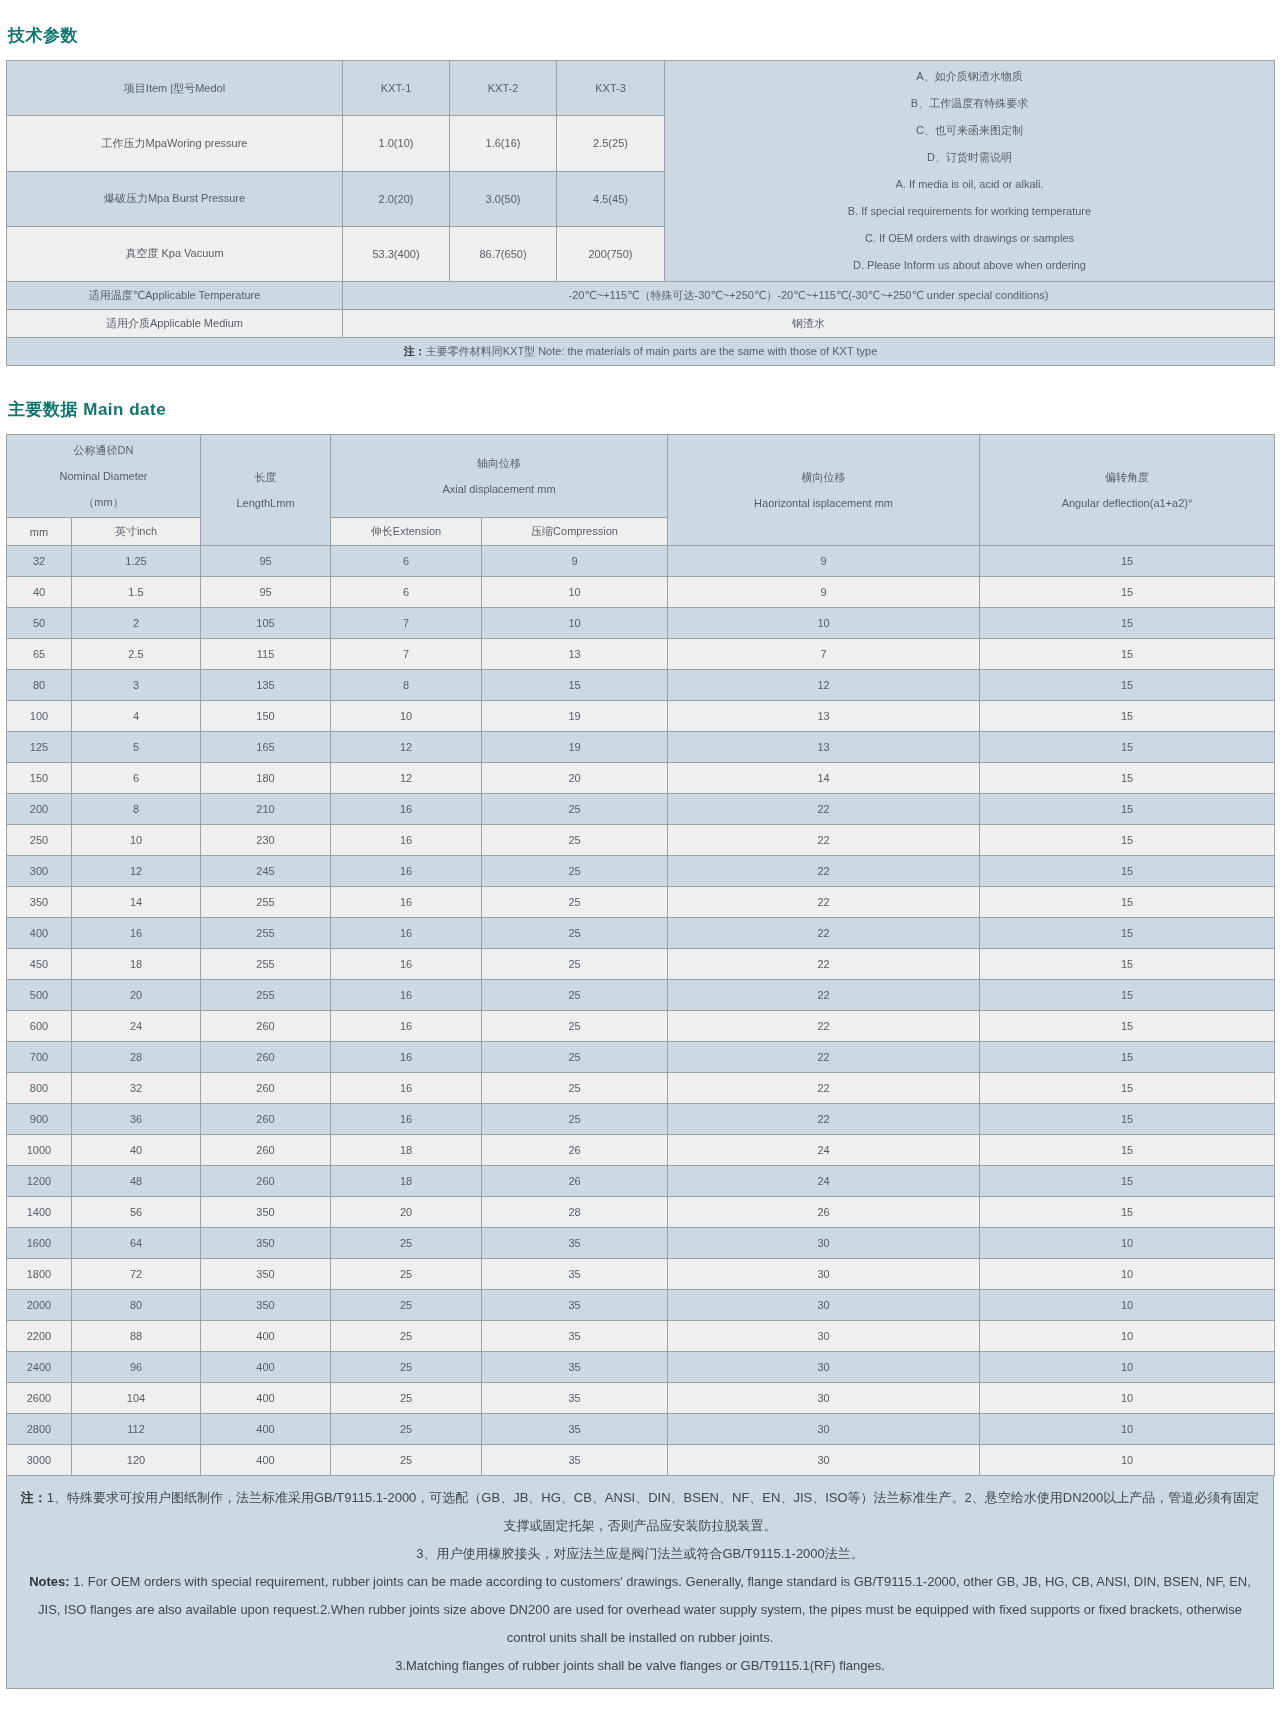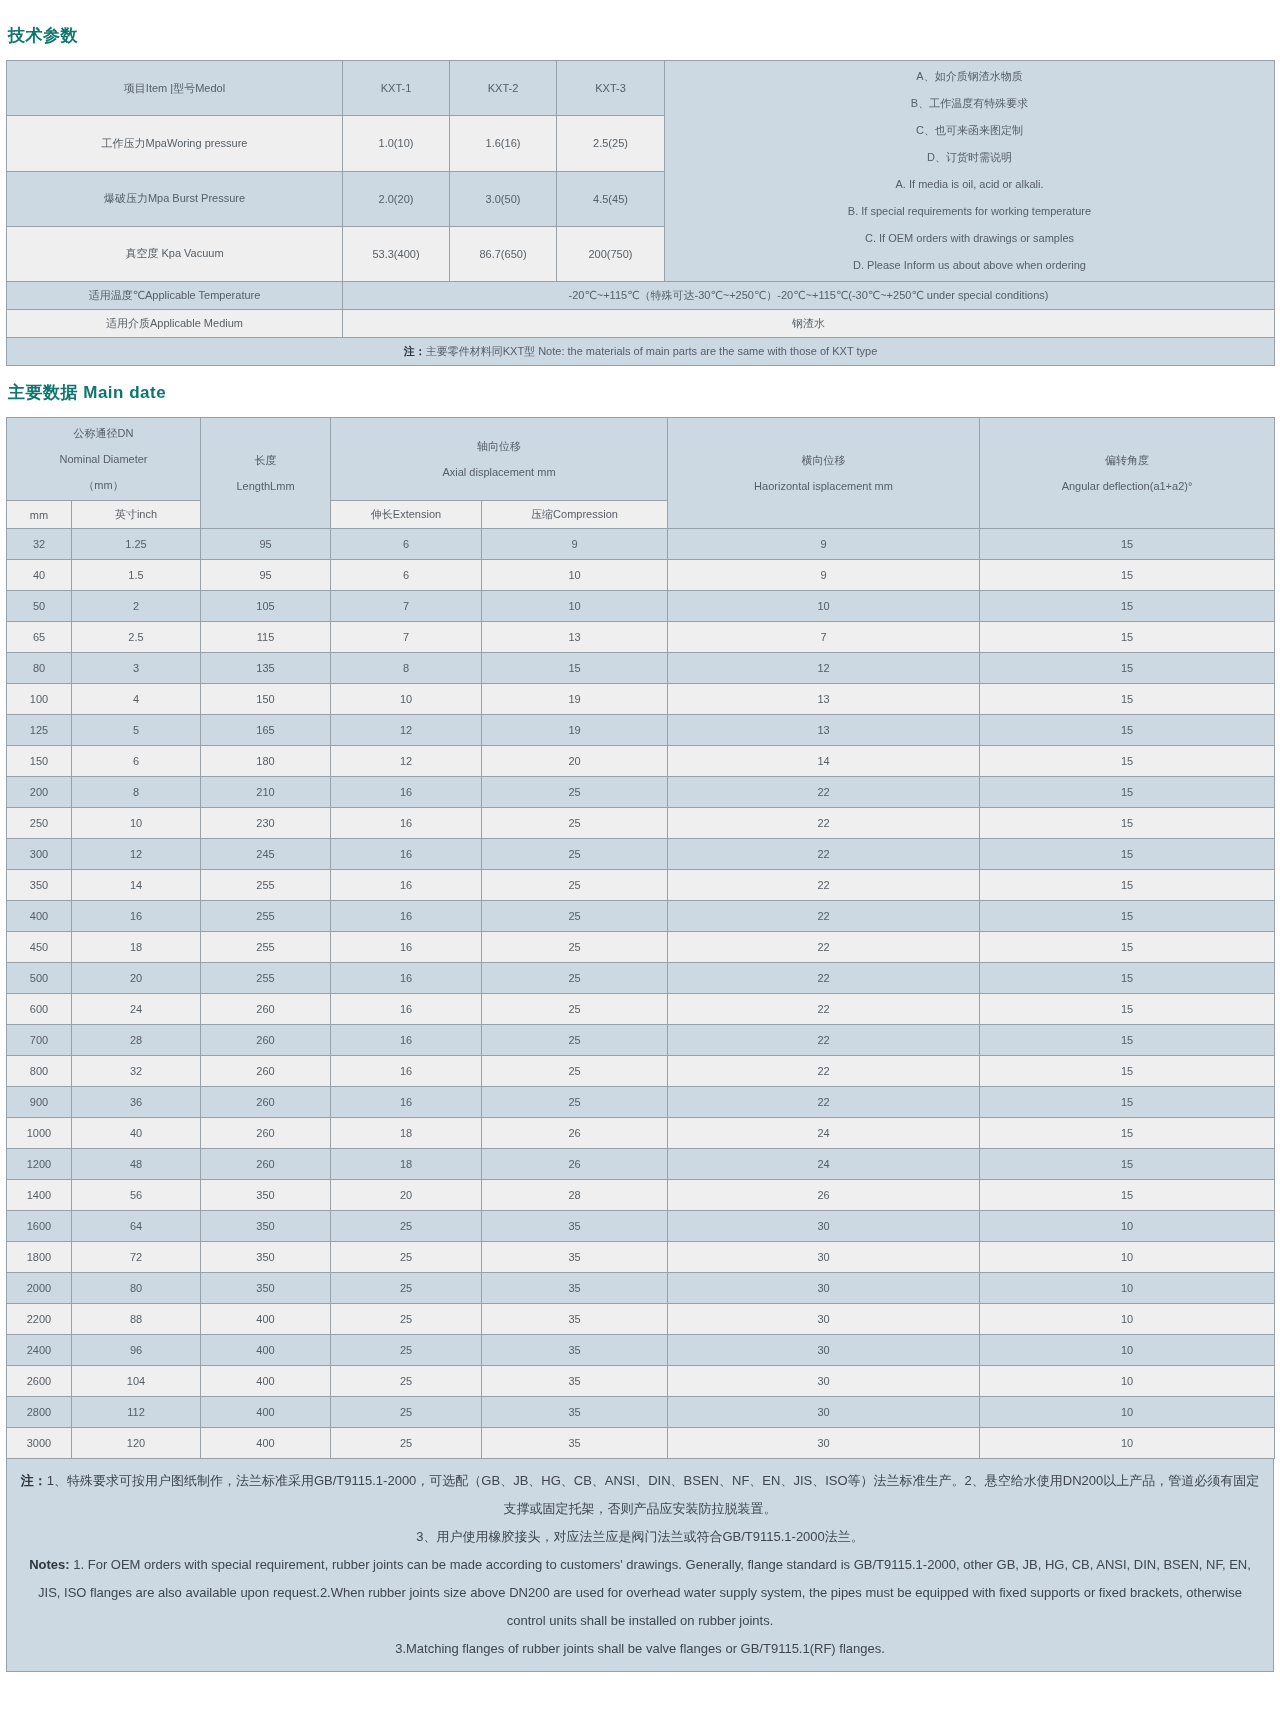--- a/index.html
+++ b/index.html
@@ -8,21 +8,21 @@
     width:1280px;
     font-family:"Liberation Sans","DejaVu Sans",sans-serif;
     color:#565e66;
     -webkit-font-smoothing:antialiased;
   }
   .page { width:1280px; }
   .sec-title {
     font-size:17px; font-weight:bold; color:#0f766e;
     margin:24px 0 13px 8px; letter-spacing:0.5px;
   }
-  .sec-title.second { margin-top:15px; }
+  .sec-title.second { margin-top:32px; }
   table.tbl {
     border-collapse:collapse; table-layout:fixed;
     margin-left:6px; width:1268px;
     font-size:11px;
   }
   table.tbl td {
     border:1px solid #98a1a8;
     text-align:center; vertical-align:middle;
     padding:2px 4px; color:#565e66;
     overflow:hidden;

